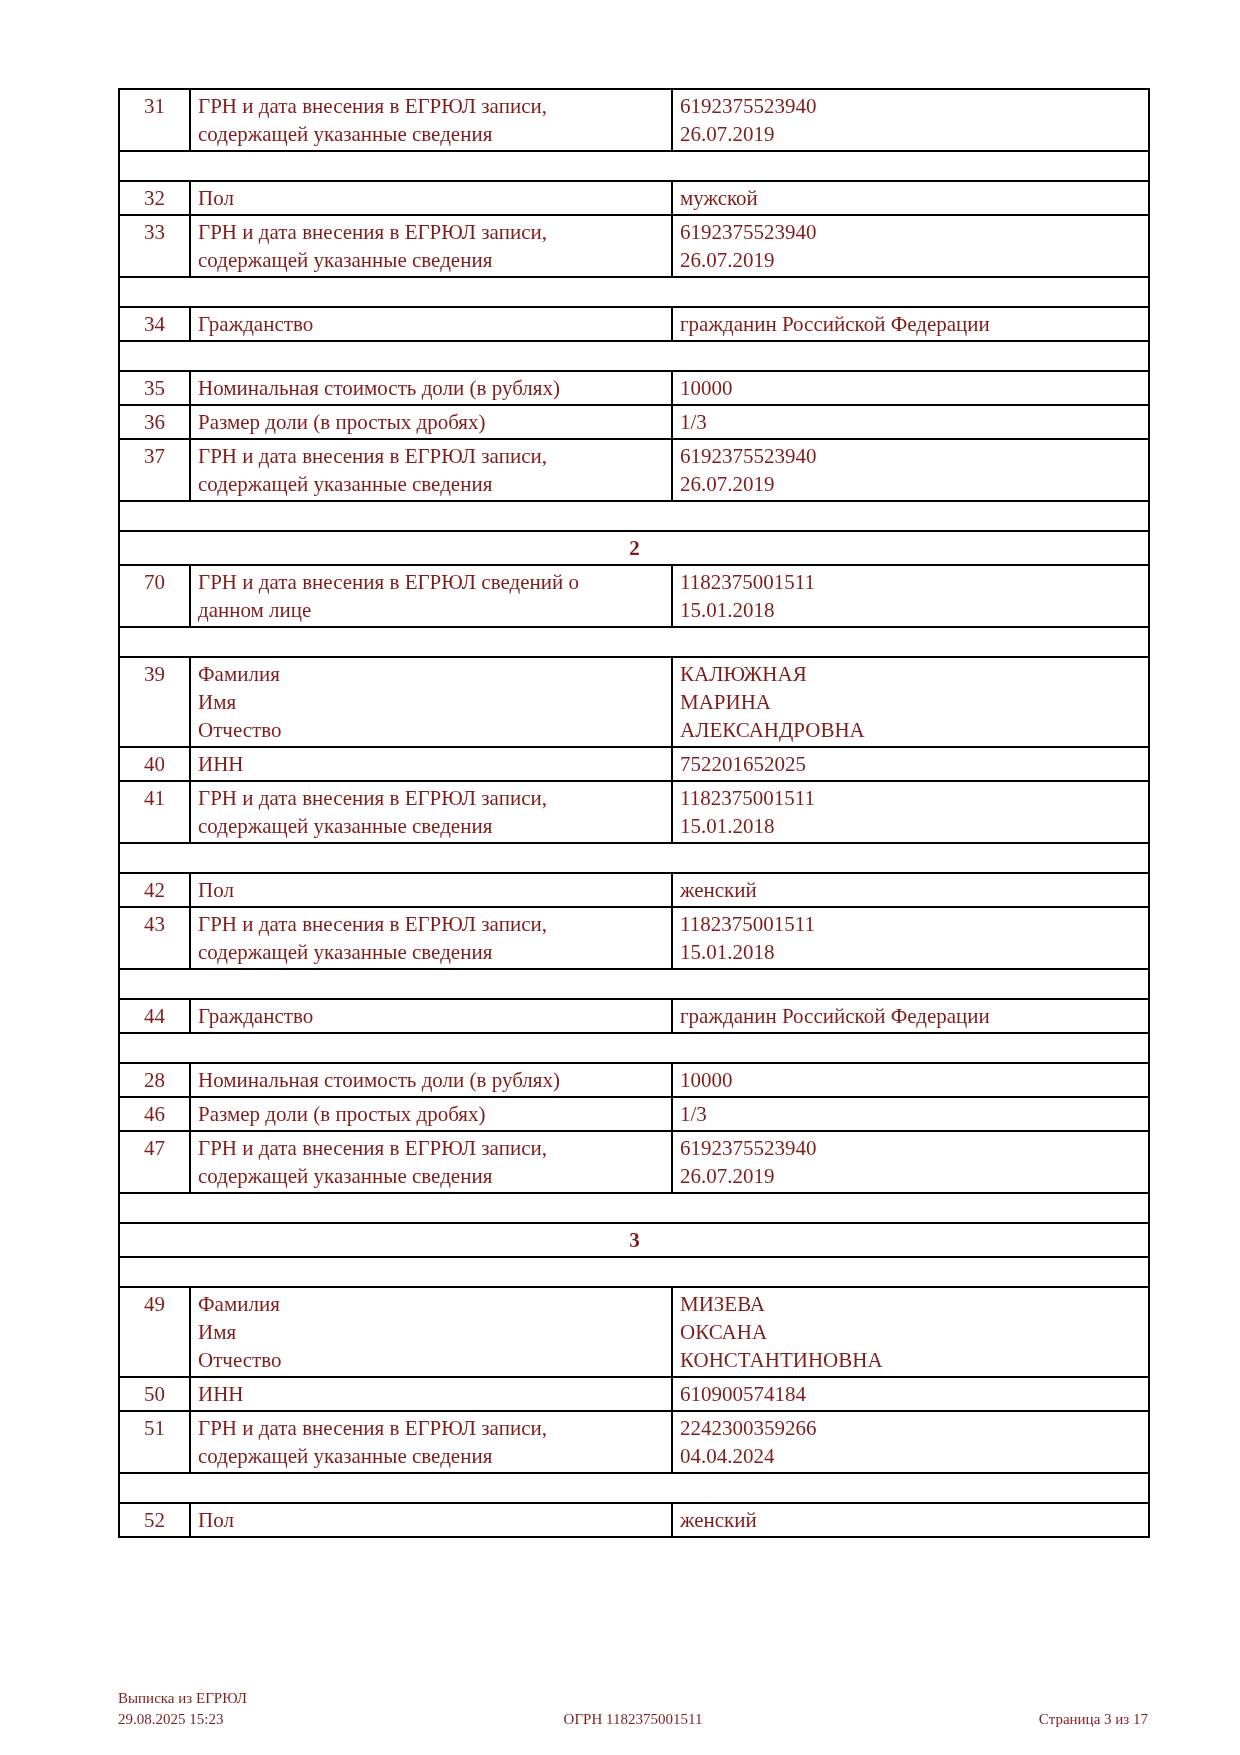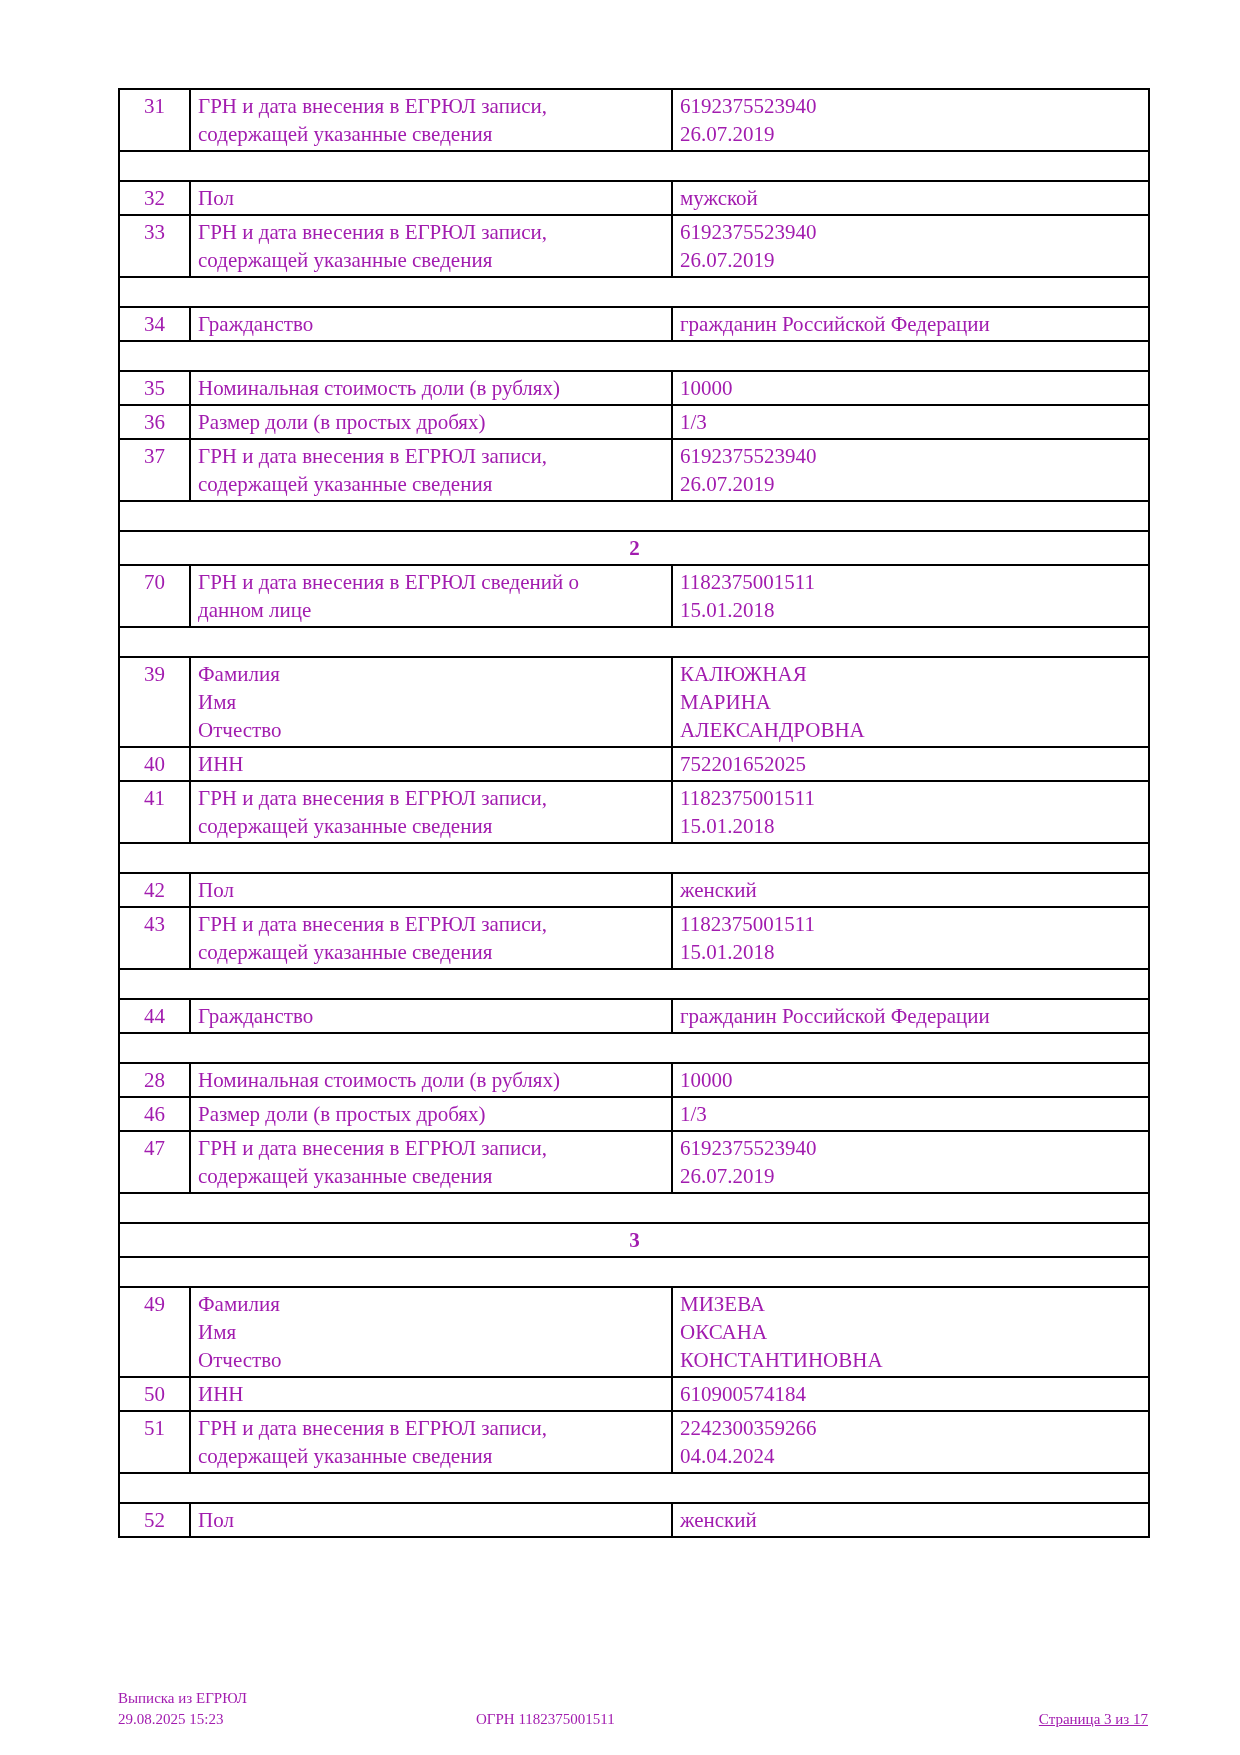--- a/index.html
+++ b/index.html
@@ -6,21 +6,21 @@
     margin: 0;
     padding: 0;
     background: #ffffff;
   }
   .page {
     position: relative;
     width: 1240px;
     height: 1755px;
     background: #ffffff;
     font-family: "Liberation Serif", serif;
-    color: #a21caf;
+    color: #7f1d1d;
     overflow: hidden;
   }
   table.egrul {
     position: absolute;
     left: 118px;
     top: 88px;
     width: 1030px;
     border-collapse: collapse;
     table-layout: fixed;
   }
@@ -54,22 +54,22 @@
     top: 1662px;
     width: 1030px;
     display: flex;
     justify-content: space-between;
     align-items: flex-end;
     font-size: 15px;
     line-height: 21px;
     gap: 44px;
   }
   .footer .f-left   { flex: 1; text-align: left; }
-  .footer .f-center { flex: 1; text-align: left; margin-top: 47px; }
-  .footer .f-right  { flex: 1; text-align: right; text-decoration: underline; }
+  .footer .f-center { flex: 1; text-align: center; margin-top: 47px; }
+  .footer .f-right  { flex: 1; text-align: right; }
 </style>
 </head>
 <body>
 
 <div class="page">
 
   <table class="egrul">
     <colgroup>
       <col class="c-num">
       <col class="c-label">

